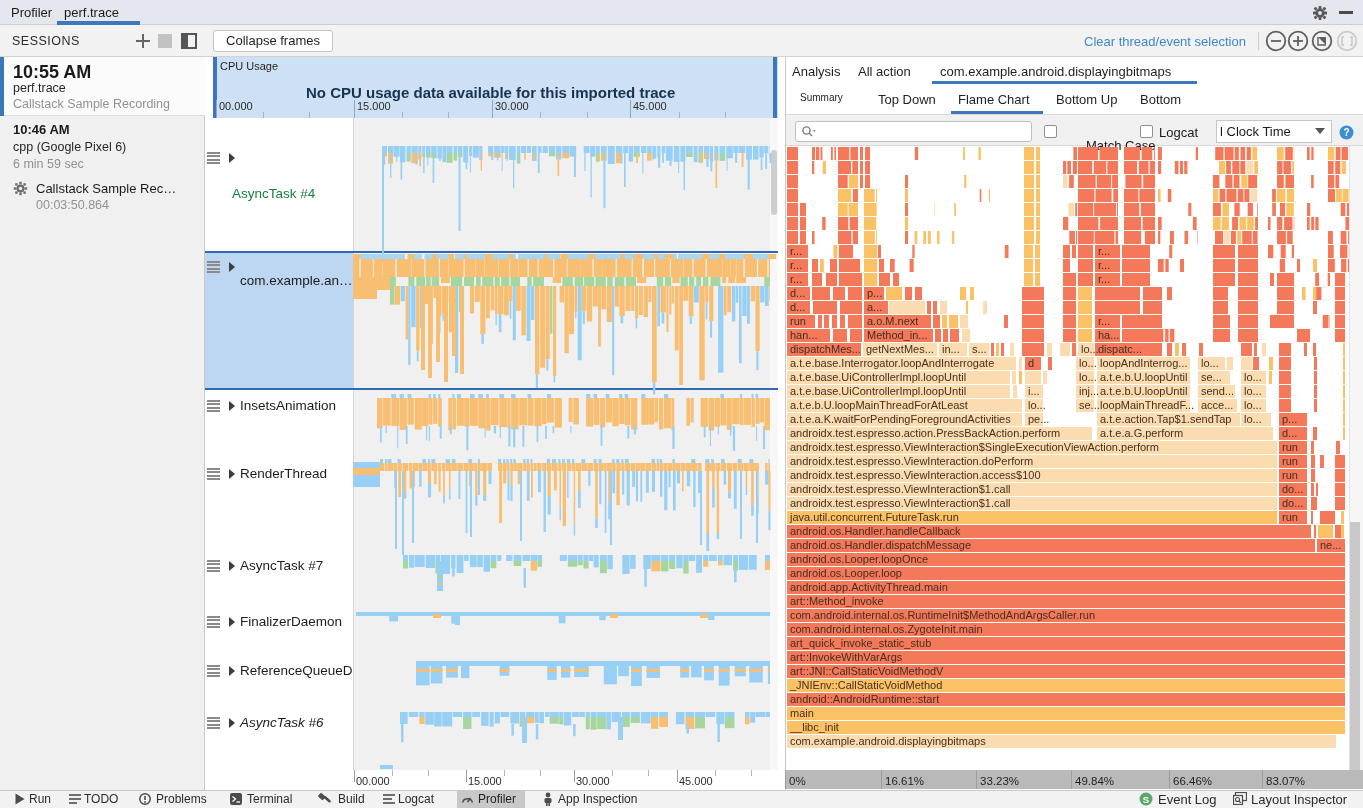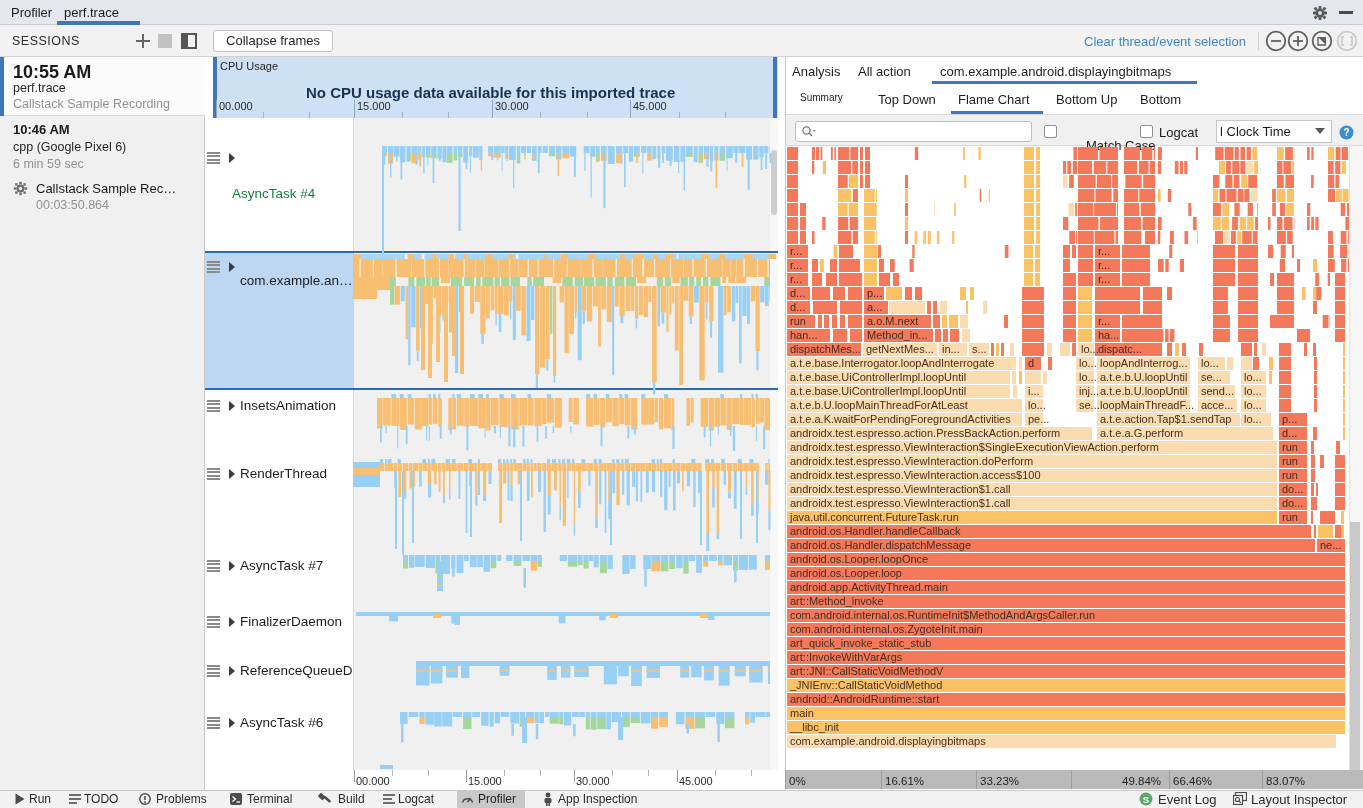--- a/index.html
+++ b/index.html
@@ -168,21 +168,21 @@
     <path d="M1 0l6 5-6 5z" fill="#3c3c3c"></path>
   </svg>
 <div class="t" style="left:240px;top:663px;font-size:13.5px;color:#1c1c1c;font-weight:normal;">ReferenceQueueD</div>
 <div class="ab" style="left:207px;top:717px;width:13px;height:1.6px;background:#8a8a8a"></div>
 <div class="ab" style="left:207px;top:720px;width:13px;height:1.6px;background:#8a8a8a"></div>
 <div class="ab" style="left:207px;top:724px;width:13px;height:1.6px;background:#8a8a8a"></div>
 <div class="ab" style="left:207px;top:727px;width:13px;height:1.6px;background:#8a8a8a"></div>
 <svg class="ab" style="left:228px;top:718px" width="8" height="10">
     <path d="M1 0l6 5-6 5z" fill="#3c3c3c"></path>
   </svg>
-<div class="t" style="left:240px;top:715px;font-size:13.5px;color:#1c1c1c;font-weight:normal;">AsyncTask #6</div>
+<div class="t" style="left:240px;top:715px;font-size:13.5px;color:#1c1c1c;font-weight:normal;font-style:italic;">AsyncTask #6</div>
 <svg class="ab" style="left:353px;top:118px" width="425" height="652">
     <rect x="29.0" y="28.0" width="5.0" height="7.0" fill="#97cff5"></rect>
     <rect x="29.0" y="35.0" width="5.0" height="3.3" fill="#f8be72"></rect>
     <rect x="30.0" y="35.0" width="2.2" height="11.7" fill="#97cff5"></rect>
     <rect x="35.0" y="28.0" width="5.0" height="7.0" fill="#97cff5"></rect>
     <rect x="35.0" y="35.0" width="5.0" height="10.7" fill="#f8be72"></rect>
     <rect x="37.1" y="35.0" width="1.3" height="24.7" fill="#97cff5"></rect>
     <rect x="40.4" y="28.0" width="6.2" height="7.0" fill="#97cff5"></rect>
     <rect x="40.4" y="35.0" width="6.2" height="3.8" fill="#97cff5"></rect>
     <rect x="43.1" y="35.0" width="1.4" height="8.6" fill="#97cff5"></rect>
@@ -1766,21 +1766,21 @@
 <div class="ab" style="left:1349px;top:146px;width:14px;height:624px;background:#f6f6f6;border-left:1px solid #e3e3e3"></div>
 <div class="ab" style="left:1350px;top:522px;width:10px;height:248px;background:#c8c8c8"></div>
 <div class="ab" style="left:786px;top:770px;width:577px;height:19px;background:#b9b9b9"></div>
 <div class="ab" style="left:785px;top:770px;width:1px;height:19px;background:#9e9e9e"></div>
 <div class="t" style="left:789px;top:775px;font-size:11.5px;color:#1f1f1f;font-weight:normal;">0%</div>
 <div class="ab" style="left:881px;top:770px;width:1px;height:19px;background:#9e9e9e"></div>
 <div class="t" style="left:885px;top:775px;font-size:11.5px;color:#1f1f1f;font-weight:normal;">16.61%</div>
 <div class="ab" style="left:976px;top:770px;width:1px;height:19px;background:#9e9e9e"></div>
 <div class="t" style="left:980px;top:775px;font-size:11.5px;color:#1f1f1f;font-weight:normal;">33.23%</div>
 <div class="ab" style="left:1071px;top:770px;width:1px;height:19px;background:#9e9e9e"></div>
-<div class="t" style="left:1122px;top:775px;font-size:11.5px;color:#1f1f1f;font-weight:normal;text-align:center;">49.84%</div>
+<div class="t" style="left:1075px;top:775px;font-size:11.5px;color:#1f1f1f;font-weight:normal;text-align:center;">49.84%</div>
 <div class="ab" style="left:1169px;top:770px;width:1px;height:19px;background:#9e9e9e"></div>
 <div class="t" style="left:1173px;top:775px;font-size:11.5px;color:#1f1f1f;font-weight:normal;">66.46%</div>
 <div class="ab" style="left:1262px;top:770px;width:1px;height:19px;background:#9e9e9e"></div>
 <div class="t" style="left:1266px;top:775px;font-size:11.5px;color:#1f1f1f;font-weight:normal;">83.07%</div>
 <div class="ab" style="left:0;top:790px;width:1363px;height:18px;background:#f2f2f2;border-top:1px solid #c9c9c9"></div>
 <svg class="ab" style="left:14px;top:793px" width="11" height="12">
     <path d="M1.5 0.5l9 5.5-9 5.5z" fill="#4c4c4c"></path>
   </svg>
 <div class="t" style="left:29px;top:792px;font-size:12px;color:#2b2b2b;font-weight:normal;">Run</div>
 <svg class="ab" style="left:69px;top:793px" width="12" height="12">

